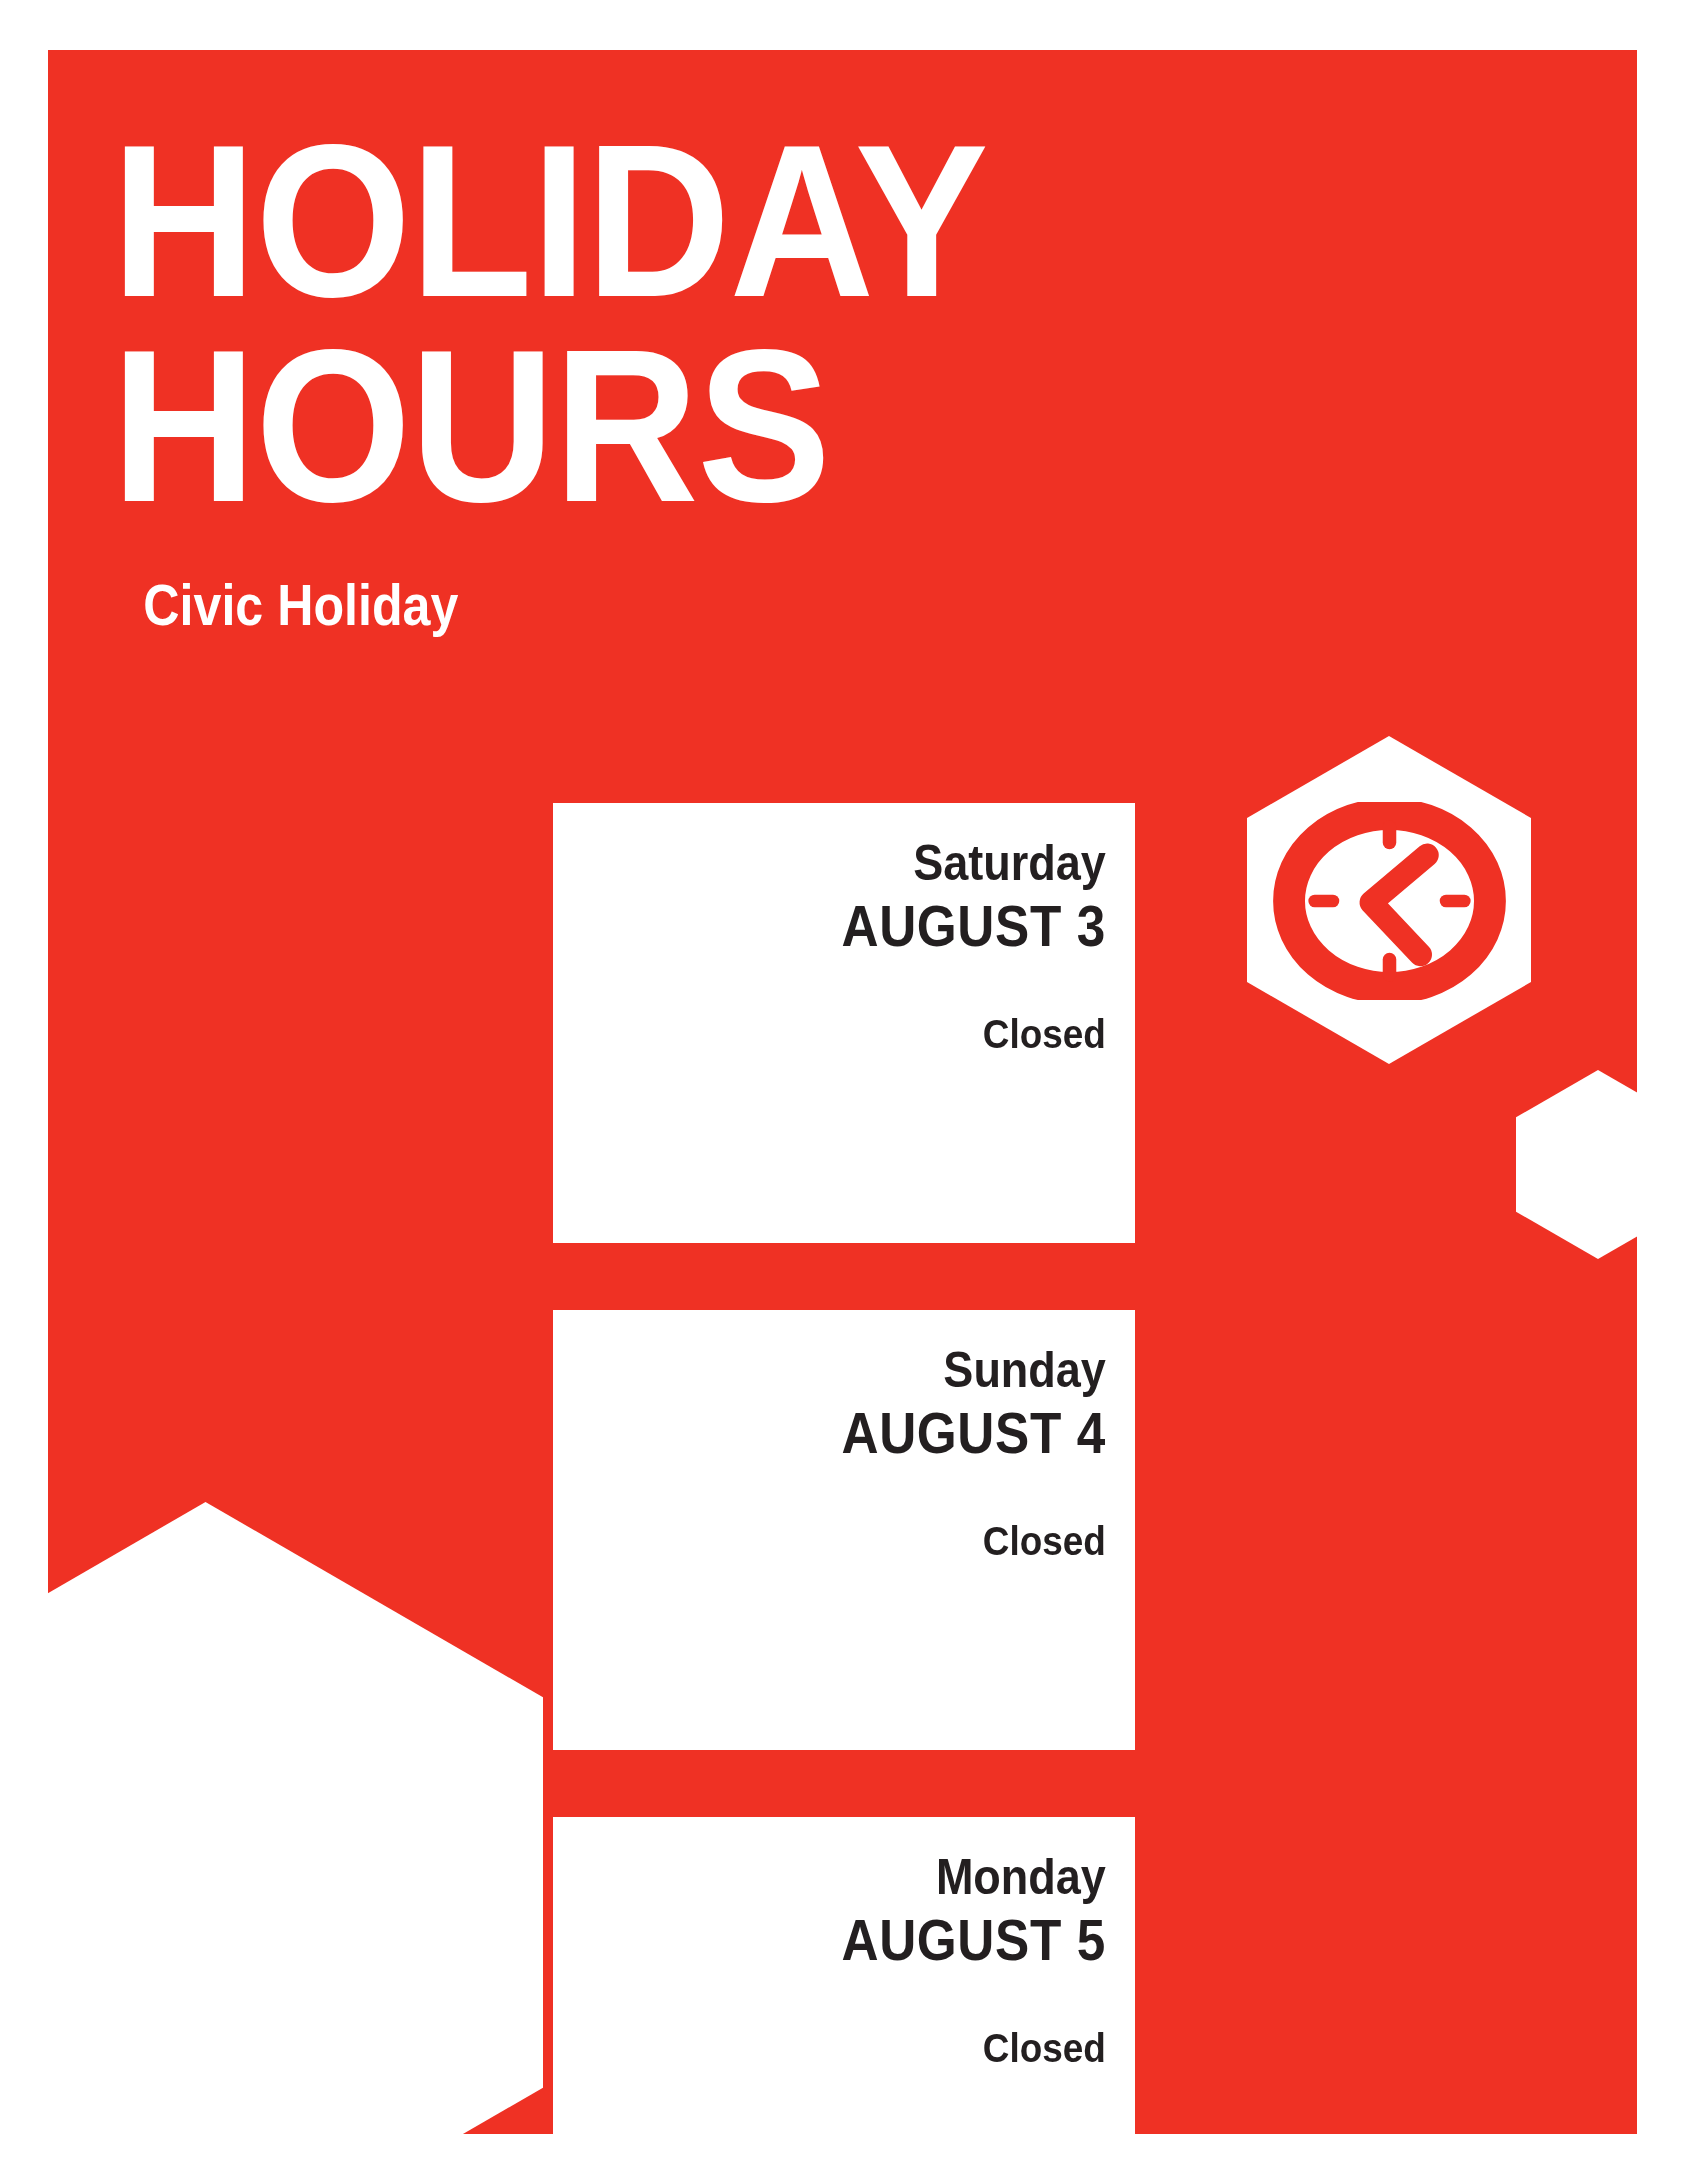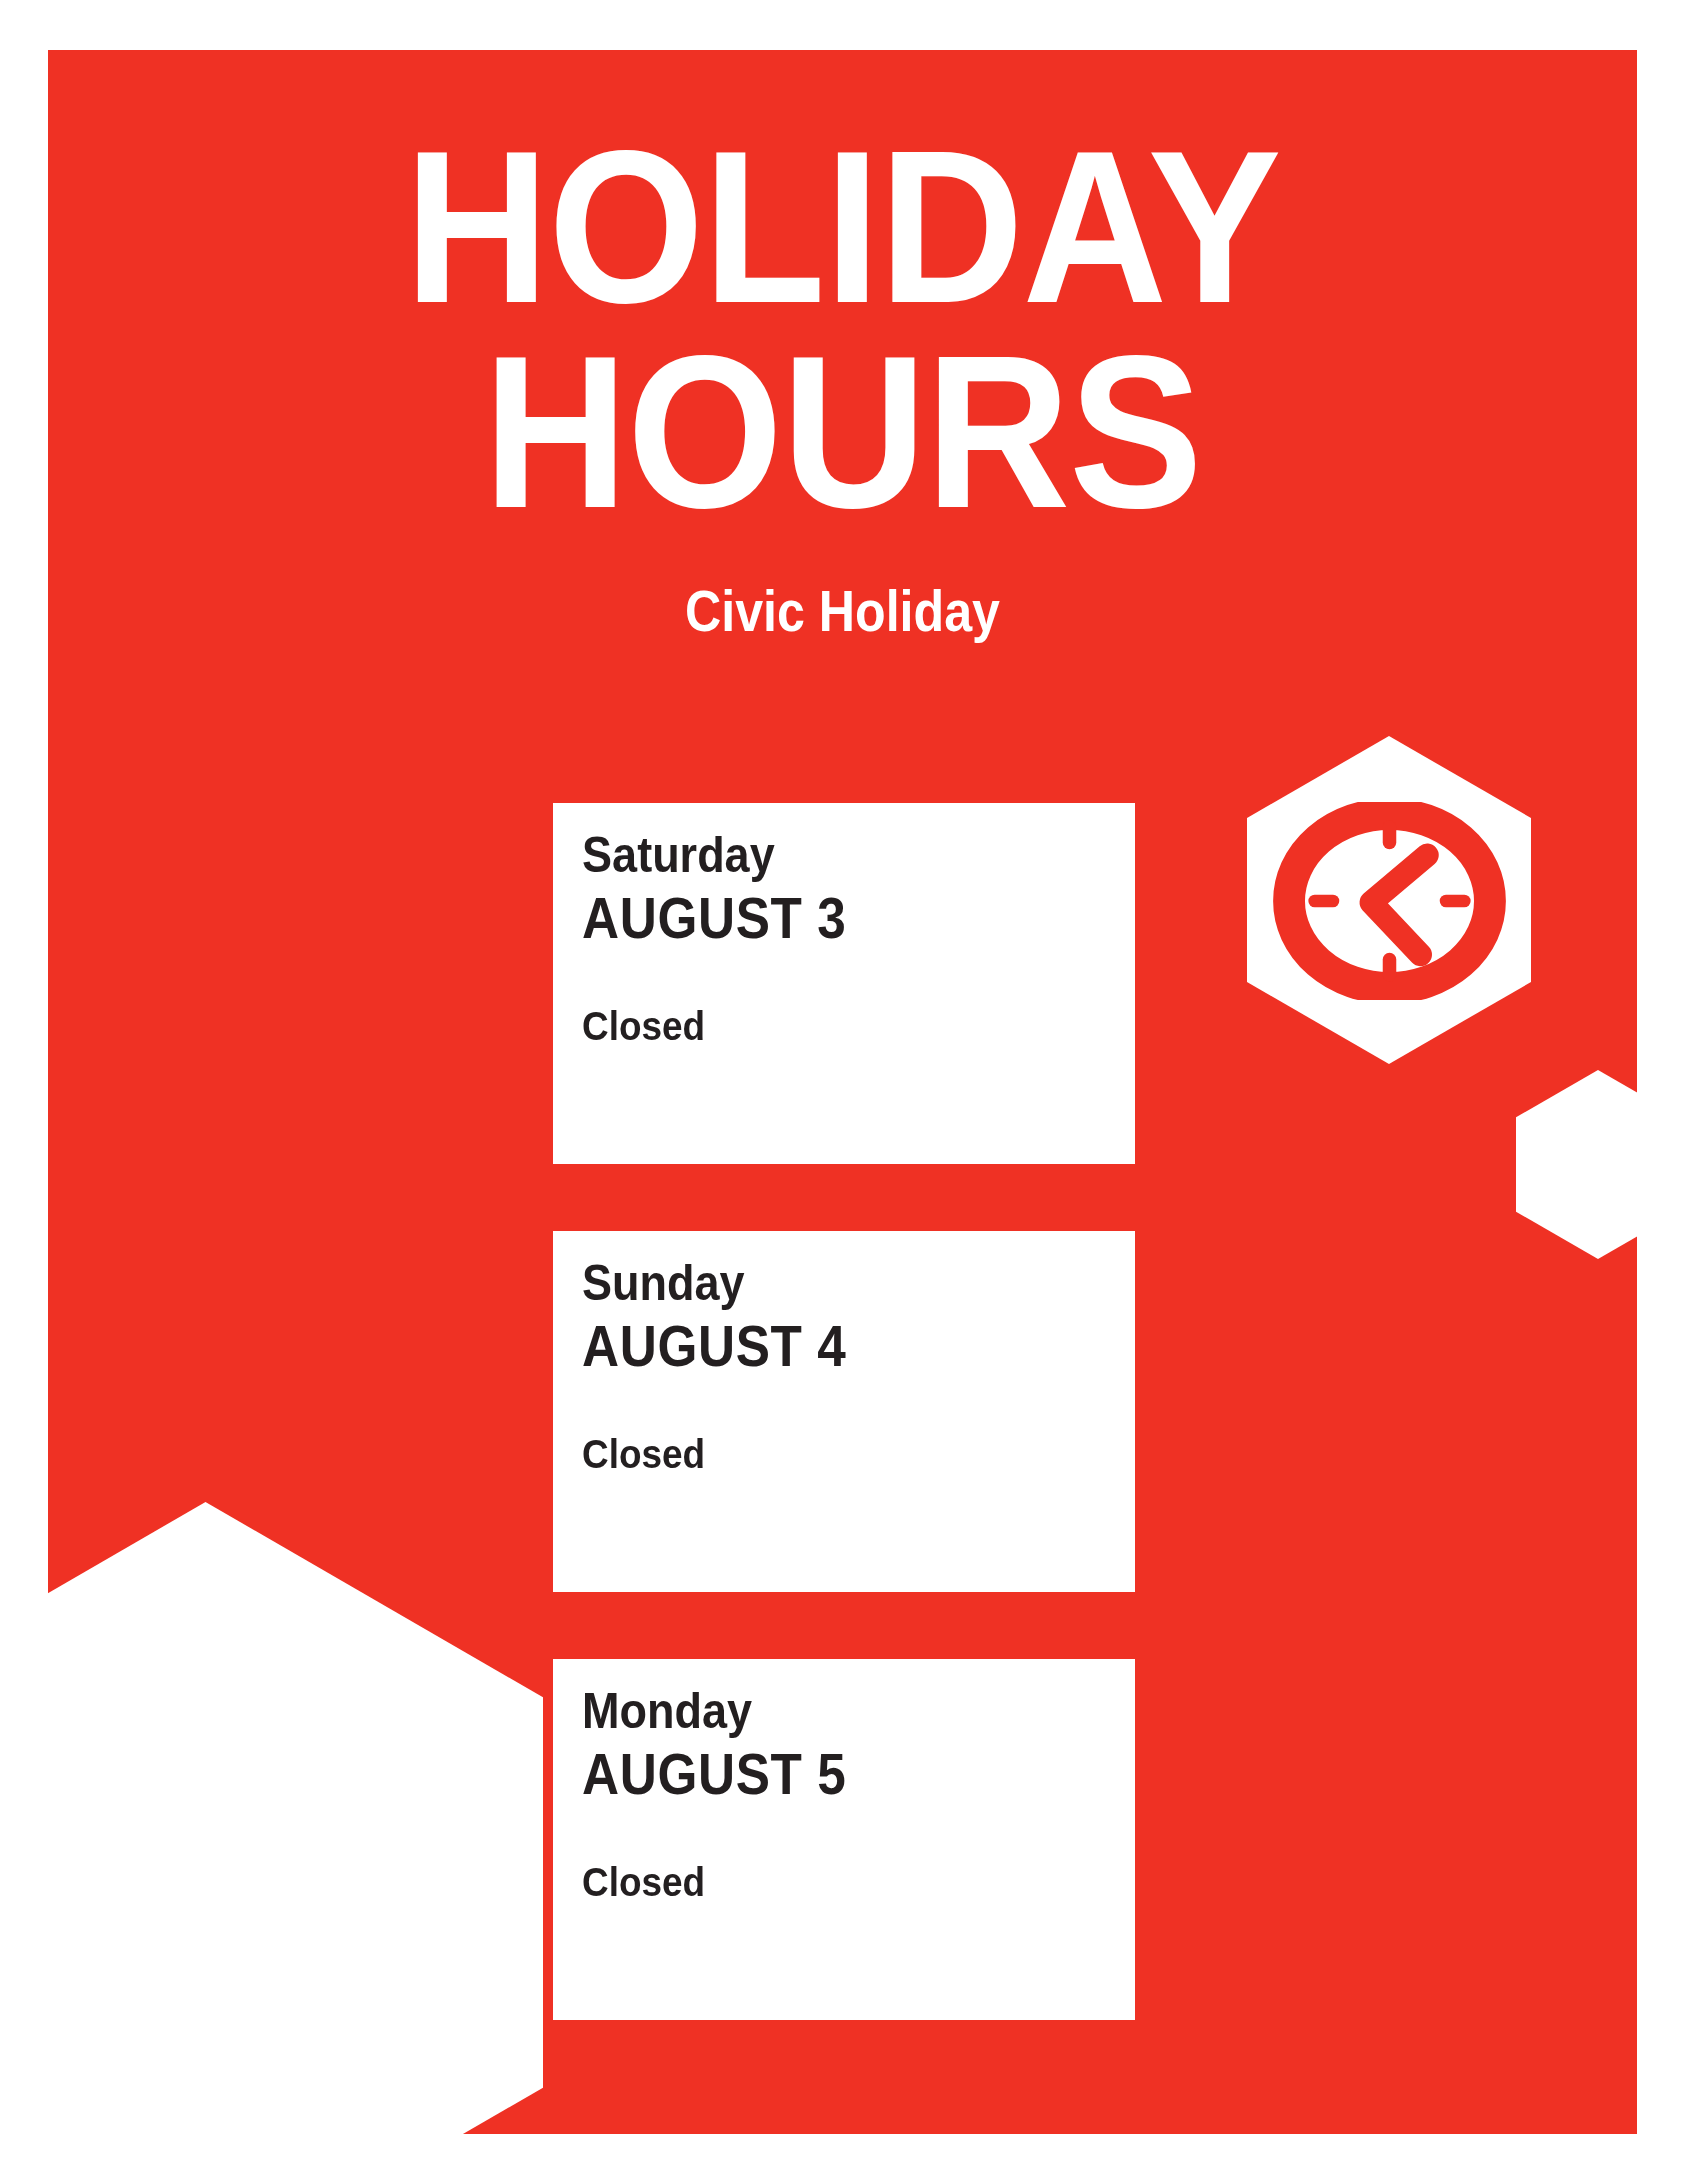--- a/index.html
+++ b/index.html
@@ -61,23 +61,23 @@
     top: 802px;
     width: 233px;
     height: 198px;
   }
   .clock-icon svg { display: block; width: 100%; height: 100%; }
 
   
   .title-block {
     position: absolute;
     left: 48px;
-    top: 125px;
+    top: 119px;
     width: 1589px;
-    text-align: center;
+    text-align: left;
   }
   .title-line {
     display: block;
     color: #ffffff;
     font-family: "Liberation Sans Narrow", "Liberation Sans", sans-serif;
     font-weight: 700;
     font-size: 218px;
     line-height: 0.94;
     letter-spacing: -1.3px;
     transform: scaleX(0.92);
@@ -101,26 +101,26 @@
   
   .cards {
     position: absolute;
     left: 553px;
     top: 803px;
     width: 582px;
   }
   .card {
     position: relative;
     width: 582px;
-    height: 361px;
+    height: 440px;
     background: #ffffff;
     margin-bottom: 67px;
     box-sizing: border-box;
-    padding-top: 26px;
-    text-align: left;
+    padding-top: 34px;
+    text-align: right;
     overflow: hidden;
   }
   .card:last-child { margin-bottom: 8px; }
 
   .card-day {
     display: block;
     color: #231f20;
     font-family: "Liberation Sans Narrow", "Liberation Sans", sans-serif;
     font-weight: 700;
     font-size: 50px;

